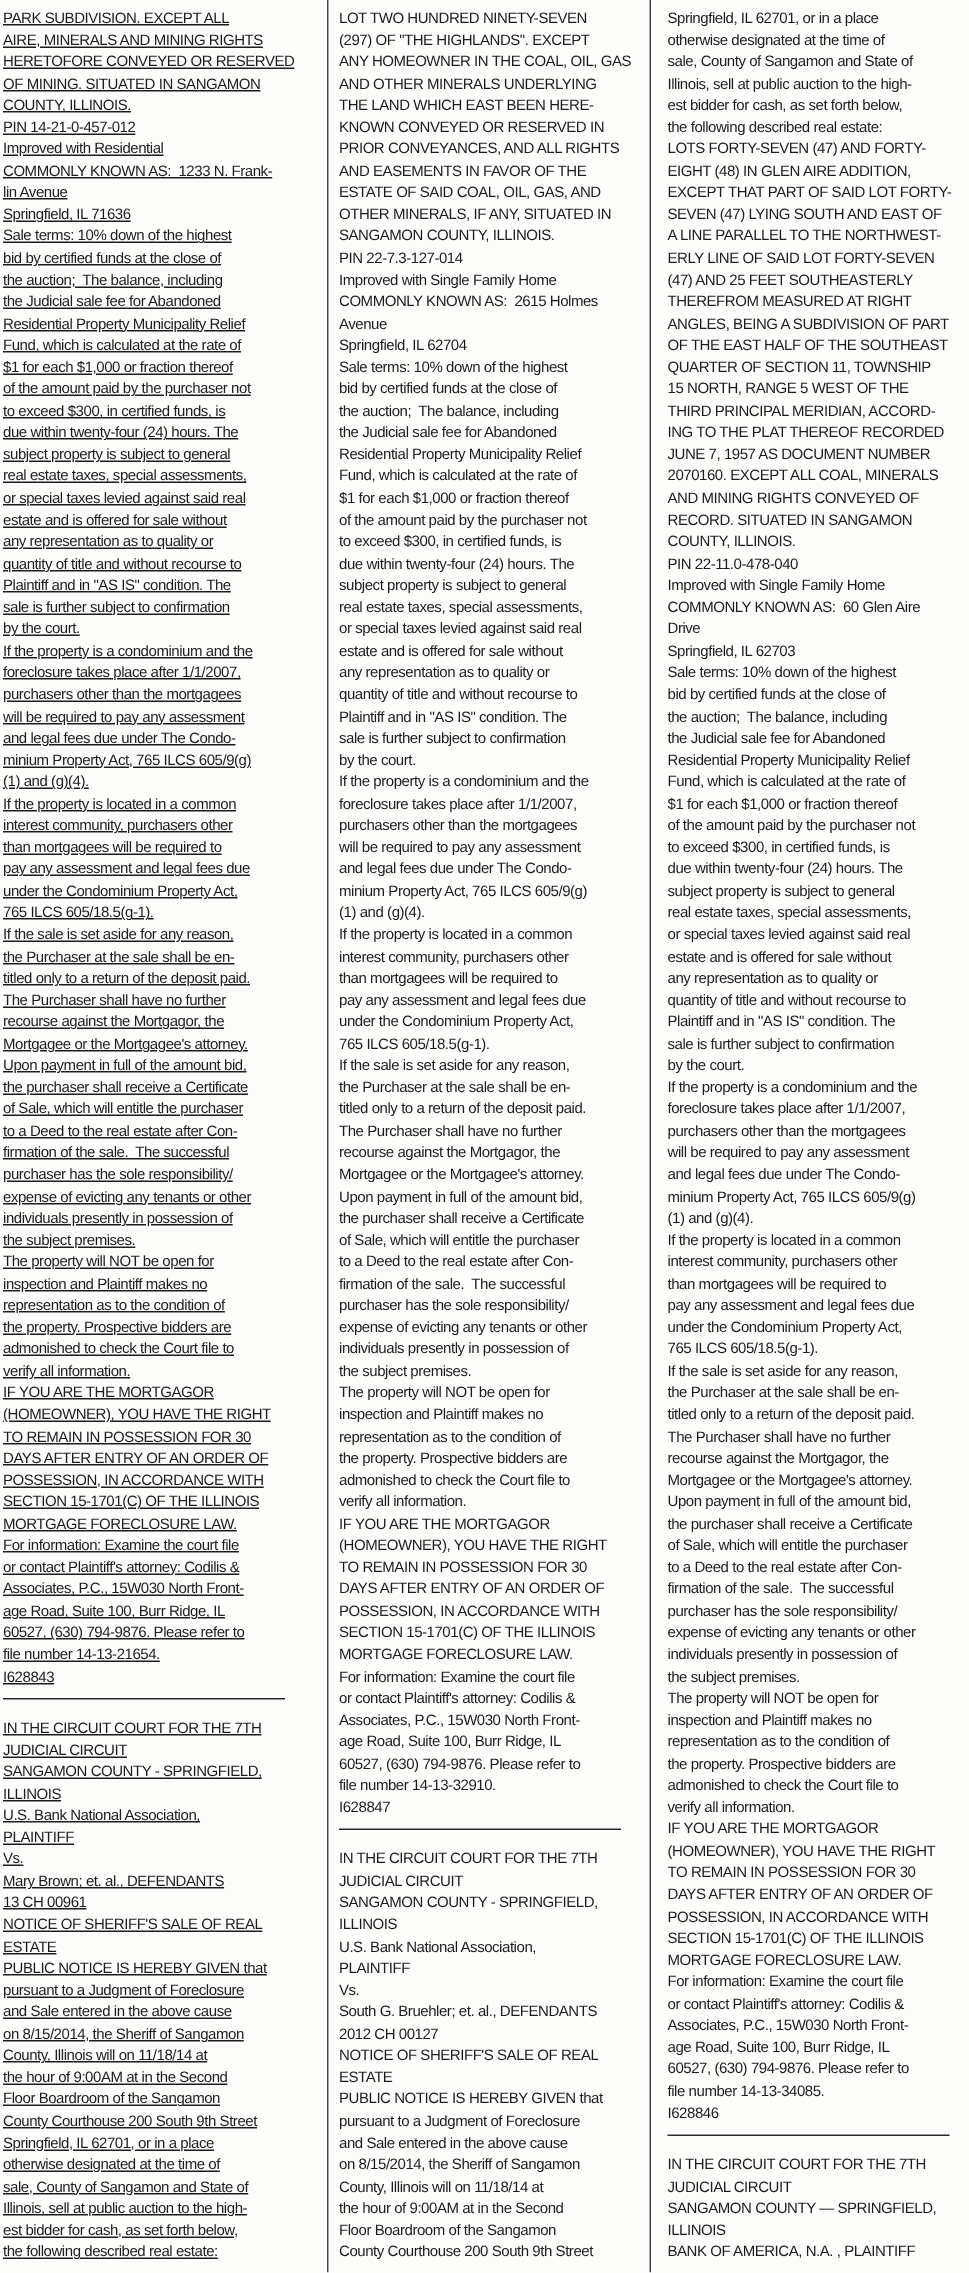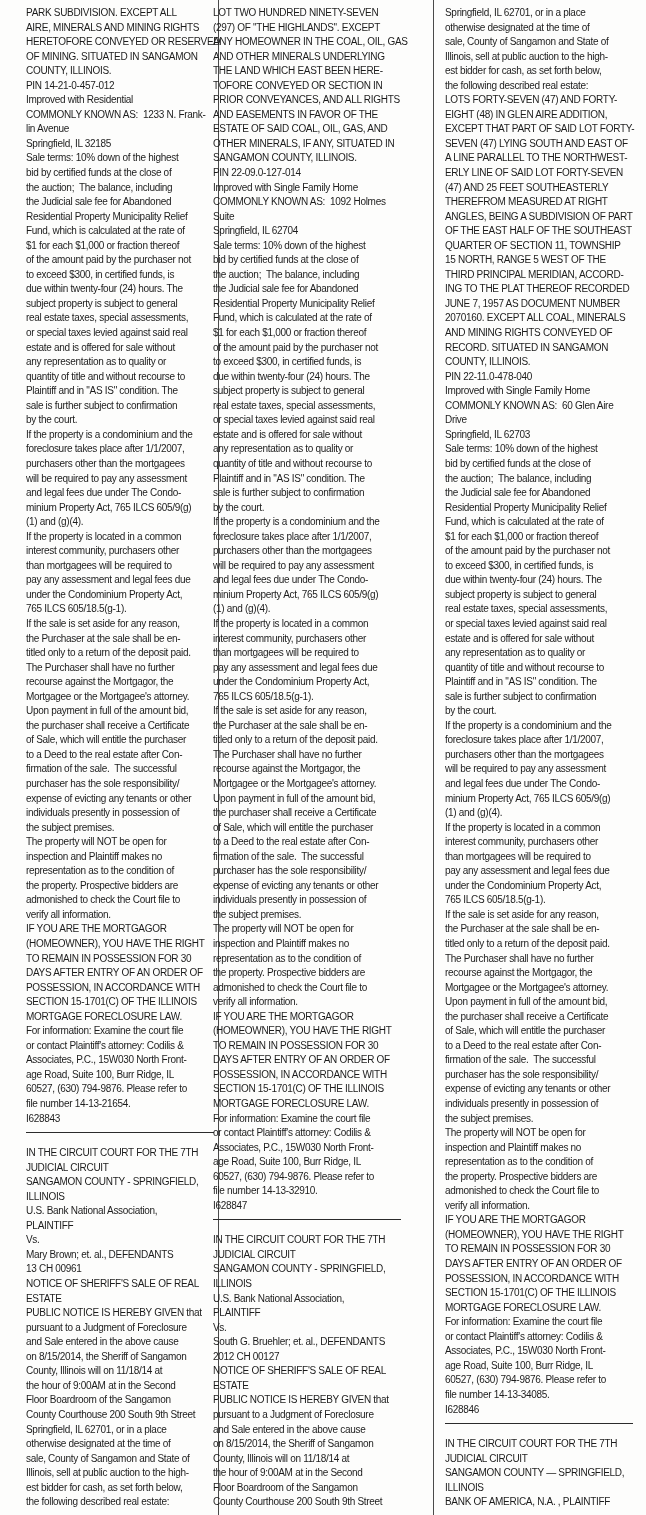--- a/index.html
+++ b/index.html
@@ -11,22 +11,22 @@
     font-family: "Liberation Sans", sans-serif;
     color: #1c1c1c;
     overflow: hidden;
   }
   .page { position: absolute; inset: 0; }
   .col {
     position: absolute;
     top: 6px;
     width: 208px;
   }
-  .col-1 { left: 26px; }
-  .col-2 { left: 213px; }
+  .col-1 { left: 2px; text-decoration: underline; }
+  .col-2 { left: 226px; }
   .col-3 { left: 445px; }
   .line {
     white-space: pre;
     font-size: 10px;
     letter-spacing: -0.3px;
     line-height: 14.55px;
     height: 14.55px;
     font-weight: 500;
   }
   .section-divider {
@@ -53,21 +53,21 @@
   <div class="col col-1">
       <div class="line">PARK SUBDIVISION. EXCEPT ALL</div>
       <div class="line">AIRE, MINERALS AND MINING RIGHTS</div>
       <div class="line">HERETOFORE CONVEYED OR RESERVED</div>
       <div class="line">OF MINING. SITUATED IN SANGAMON</div>
       <div class="line">COUNTY, ILLINOIS.</div>
       <div class="line">PIN 14-21-0-457-012</div>
       <div class="line">Improved with Residential</div>
       <div class="line">COMMONLY KNOWN AS:  1233 N. Frank-</div>
       <div class="line">lin Avenue</div>
-      <div class="line">Springfield, IL 32185</div>
+      <div class="line">Springfield, IL 71636</div>
       <div class="line">Sale terms: 10% down of the highest</div>
       <div class="line">bid by certified funds at the close of</div>
       <div class="line">the auction;  The balance, including</div>
       <div class="line">the Judicial sale fee for Abandoned</div>
       <div class="line">Residential Property Municipality Relief</div>
       <div class="line">Fund, which is calculated at the rate of</div>
       <div class="line">$1 for each $1,000 or fraction thereof</div>
       <div class="line">of the amount paid by the purchaser not</div>
       <div class="line">to exceed $300, in certified funds, is</div>
       <div class="line">due within twenty-four (24) hours. The</div>
@@ -155,30 +155,30 @@
       <div class="line">est bidder for cash, as set forth below,</div>
       <div class="line">the following described real estate:</div>
     </div>
   <div class="col-rule rule-1"></div>
   <div class="col col-2">
       <div class="line">LOT TWO HUNDRED NINETY-SEVEN</div>
       <div class="line">(297) OF "THE HIGHLANDS". EXCEPT</div>
       <div class="line">ANY HOMEOWNER IN THE COAL, OIL, GAS</div>
       <div class="line">AND OTHER MINERALS UNDERLYING</div>
       <div class="line">THE LAND WHICH EAST BEEN HERE-</div>
-      <div class="line">TOFORE CONVEYED OR SECTION IN</div>
+      <div class="line">KNOWN CONVEYED OR RESERVED IN</div>
       <div class="line">PRIOR CONVEYANCES, AND ALL RIGHTS</div>
       <div class="line">AND EASEMENTS IN FAVOR OF THE</div>
       <div class="line">ESTATE OF SAID COAL, OIL, GAS, AND</div>
       <div class="line">OTHER MINERALS, IF ANY, SITUATED IN</div>
       <div class="line">SANGAMON COUNTY, ILLINOIS.</div>
-      <div class="line">PIN 22-09.0-127-014</div>
+      <div class="line">PIN 22-7.3-127-014</div>
       <div class="line">Improved with Single Family Home</div>
-      <div class="line">COMMONLY KNOWN AS:  1092 Holmes</div>
-      <div class="line">Suite</div>
+      <div class="line">COMMONLY KNOWN AS:  2615 Holmes</div>
+      <div class="line">Avenue</div>
       <div class="line">Springfield, IL 62704</div>
       <div class="line">Sale terms: 10% down of the highest</div>
       <div class="line">bid by certified funds at the close of</div>
       <div class="line">the auction;  The balance, including</div>
       <div class="line">the Judicial sale fee for Abandoned</div>
       <div class="line">Residential Property Municipality Relief</div>
       <div class="line">Fund, which is calculated at the rate of</div>
       <div class="line">$1 for each $1,000 or fraction thereof</div>
       <div class="line">of the amount paid by the purchaser not</div>
       <div class="line">to exceed $300, in certified funds, is</div>

